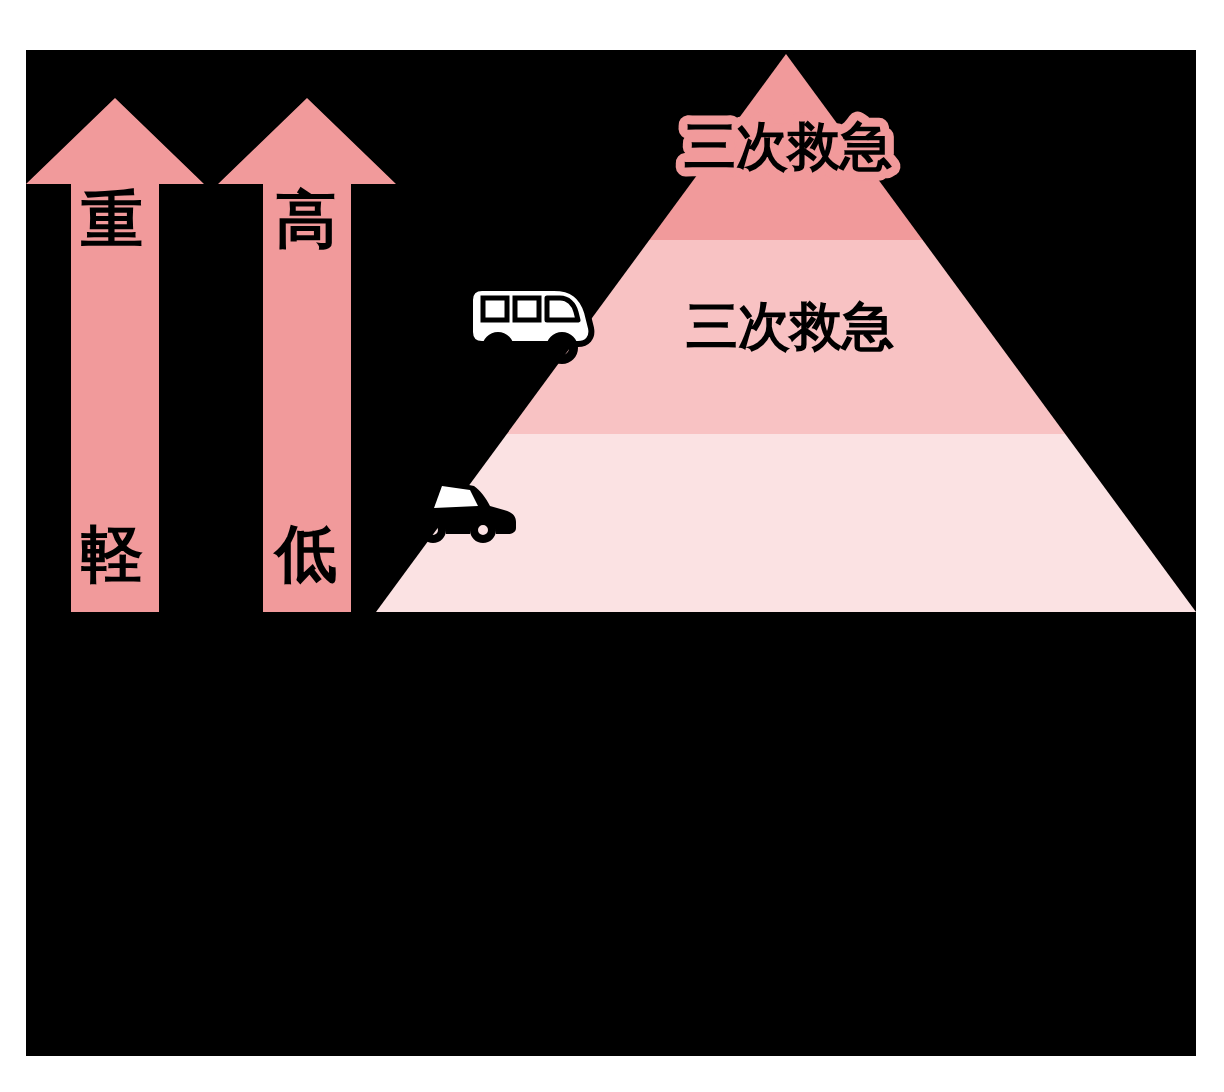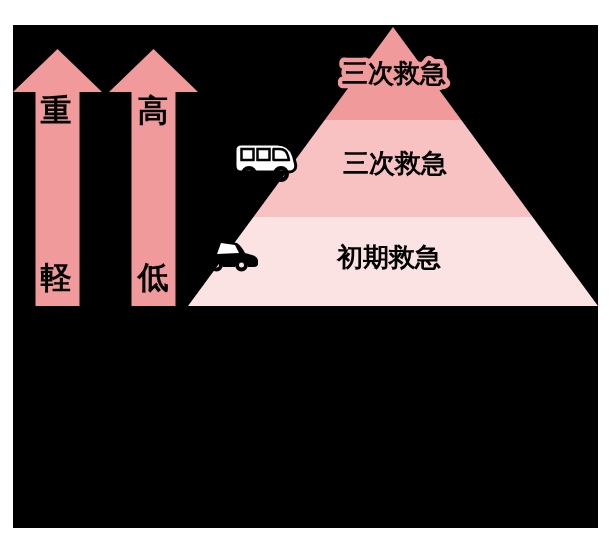--- a/index.html
+++ b/index.html
@@ -72,21 +72,20 @@
       <div class="band band-0" style="background: rgb(241, 154, 155);"></div>
       <div class="band band-1" style="background: rgb(248, 194, 195);"></div>
       <div class="band band-2" style="background: rgb(251, 226, 227);"></div>
     </div>
 
     <svg class="label-tertiary-svg" width="220" height="50" viewBox="0 0 220 50">
       <text x="110" y="34" text-anchor="middle" fill="#000000" stroke-width="9" stroke="#F19A9B">三次救急</text>
     </svg>
 
     <span class="pyr-label label-secondary">三次救急</span>
-    <span class="pyr-label label-primary">初期救急</span>
 
     <svg class="vehicle minivan" width="66" height="44" viewBox="0 0 66 44">
       <path d="M9,5 H45 C54,5 59,9 61.5,17 L63.5,25 C64.5,30 61.5,33 57,33 H9 C5,33 3,31 3,27 V11 C3,7 5,5 9,5 Z" fill="#ffffff" stroke="#000000" stroke-width="3" stroke-linejoin="round"></path>
       <rect x="9.5" y="10" width="12" height="11" fill="#ffffff" stroke="#000000" stroke-width="2.5"></rect>
       <rect x="25.5" y="10" width="12" height="11" fill="#ffffff" stroke="#000000" stroke-width="2.5"></rect>
       <path d="M41.5,10 h6.5 c4,0 7,3 8,7 l1,4 h-15.5 z" fill="#ffffff" stroke="#000000" stroke-width="2.5" stroke-linejoin="round"></path>
       <circle cx="17" cy="35" r="5.75" fill="none" stroke="#000000" stroke-width="4.5"></circle>
       <circle cx="49" cy="35" r="5.75" fill="none" stroke="#000000" stroke-width="4.5"></circle>
     </svg>
 

